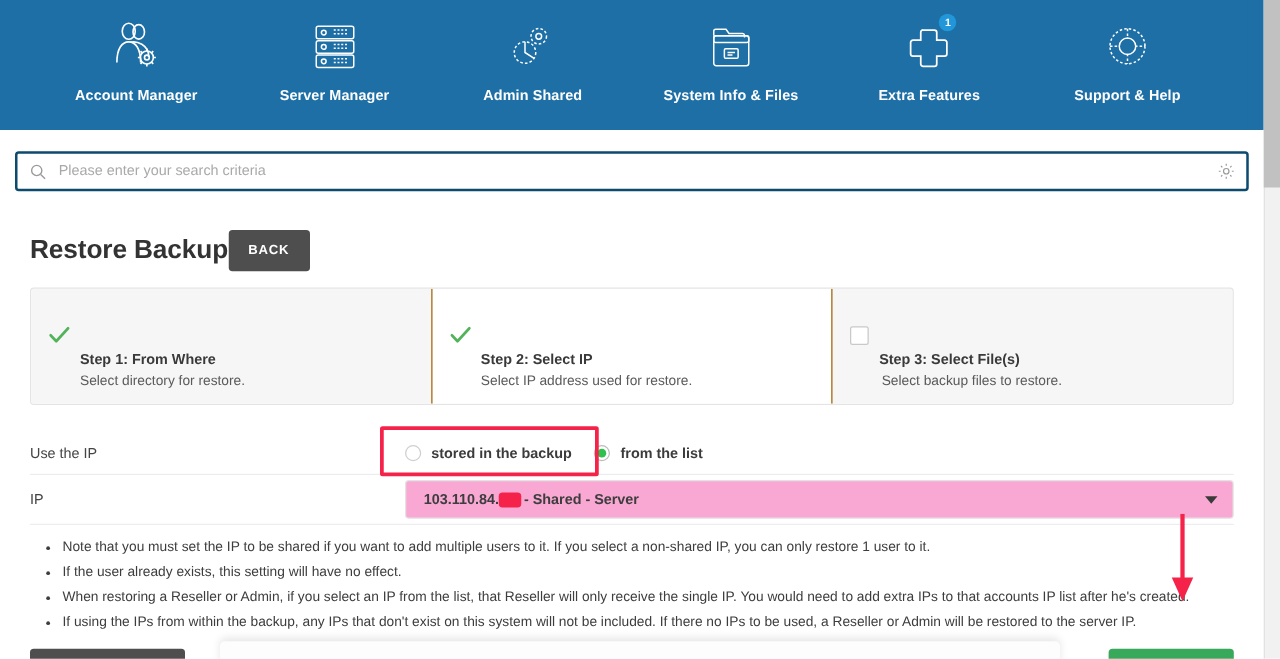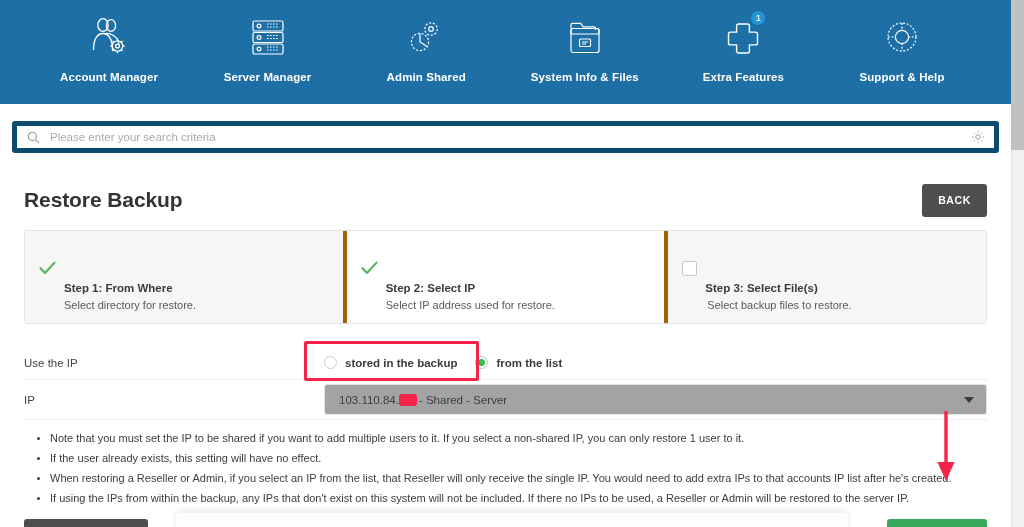--- a/index.html
+++ b/index.html
@@ -76,21 +76,21 @@
   
   .searchwrap {
     position: absolute; top: 104px; left: 0;
     width: 1011px; height: 66px;
     background: #ffffff;
     padding: 17px 12px 0 12px;
   }
   .searchbox {
     position: relative;
     height: 32px;
-    border: 5px solid #0c4a6e;
+    border: 2px solid #0c4a6e;
     border-radius: 3px;
     background: #fff;
     display: flex; align-items: center;
     padding: 0 20px 0 10px;
   }
   .search-icon { margin-right: 8px; display:flex; }
   .search-input {
     border: none; outline: none;
     flex: 1;
     font-family: "Liberation Sans", sans-serif;
@@ -107,21 +107,21 @@
   }
 
   
   .page {
     position: absolute; top: 170px; left: 0;
     width: 1011px; height: 357px;
     background: #ffffff;
     padding: 0 24px;
   }
   .page-head {
-    display: flex; align-items: center; justify-content: space-between;
+    display: flex; align-items: center; 
     height: 60px;
   }
   .page-title {
     font-size: 21px; font-weight: bold; color: #333;
     letter-spacing: -.1px;
   }
   .btn {
     border: none; border-radius: 3px;
     font-family: "Liberation Sans", sans-serif;
     font-size: 10.5px; font-weight: bold;
@@ -146,21 +146,21 @@
   }
   .step {
     flex: 1;
     padding: 11px 14px 12px 14px;
     position: relative;
     cursor: pointer;
   }
   .step.done { background: #f6f6f6; }
   .step.idle { background: #f6f6f6; }
   .step.active { background: #ffffff; }
-  .step + .step { border-left: 4px solid #a16207; }
+  .step + .step { border-left: 1px solid #a16207; }
   .step-head {
     display: flex; align-items: center; gap: 8px;
     margin-bottom: 5px;
   }
   .step-title { font-size: 11.5px; font-weight: bold; color: #3a3a3a; margin-top: 40px; }
   .step-desc { font-size: 11px; color: #5a5a5a; padding-left: 25px; }
   .chk-empty {
     width: 15px; height: 15px;
     border: 1px solid #c9c9c9;
     background: #fff; border-radius: 2px;
@@ -196,25 +196,26 @@
   }
   .radio-label { font-size: 11.5px; font-weight: bold; color: #3b3b3b; margin-right: 10px; }
 
   
   .ip-row { position: relative; }
   .select {
     flex: 1;
     height: 31px;
     border: 1px solid #e3e3e3;
     border-radius: 3px;
-    background: #a3a3a3;
+    background: #f9a8d4;
     display: flex; align-items: center;
     padding: 0 12px 0 14px;
     position: relative;
     cursor: pointer;
+    font-weight: bold;
   }
   .select-text {
     font-size: 11.5px; color: #3d3d3d;
     display: flex; align-items: center; gap: 0px;
   }
   .redact {
     display: inline-block;
     width: 18px; height: 12px;
     background: #f5234a;
     border-radius: 3px;

